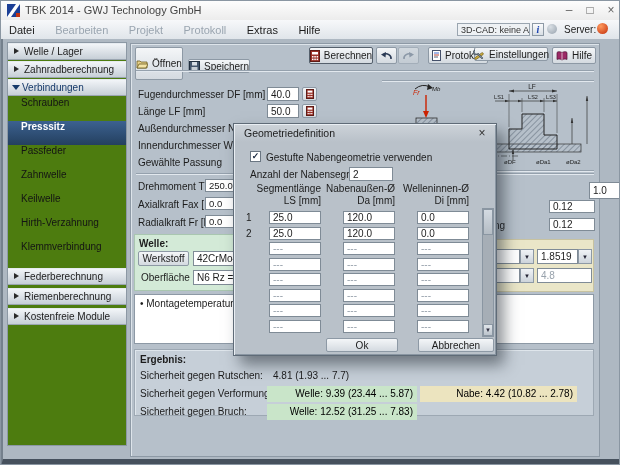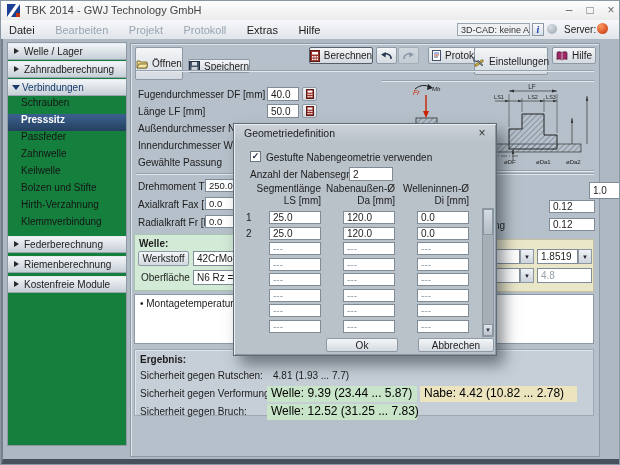--- a/index.html
+++ b/index.html
@@ -29,41 +29,41 @@
   #cadbox{position:absolute;left:456px;top:3px;width:73px;height:13px;background:#eef1f4;
           border:1px solid #9aa5b0;font-size:9px;line-height:12px;padding:0 3px;color:#333;box-sizing:border-box;white-space:nowrap;overflow:hidden;}
   #infobtn{position:absolute;left:531px;top:3px;width:12px;height:13px;background:linear-gradient(#fafbfc,#d8dee4);
            border:1px solid #8d99a5;font-family:"Liberation Serif",serif;font-weight:bold;font-style:italic;
            font-size:10px;color:#1a42b0;text-align:center;line-height:12px;box-sizing:border-box;}
   .led{position:absolute;border-radius:50%;}
   
   #appframe{position:absolute;left:0;top:38px;width:620px;height:427px;background:#aeb8c2;
             border-left:2px solid #74808c;border-right:2px solid #74808c;border-bottom:7px solid #46515d;box-sizing:border-box;}
   
-  #sidebar{position:absolute;left:4px;top:3px;width:120px;height:404px;background:#15803d;
+  #sidebar{position:absolute;left:4px;top:3px;width:120px;height:404px;background:#4d7c0f;
            border:1px solid #8c98a4;box-sizing:border-box;}
   .sbhead{position:relative;height:15px;margin:0 0 1px 0;background:linear-gradient(#f2f5f8,#c7cfd7);
           border-bottom:1px solid #9aa5b0;border-top:1px solid #e6ebf0;
           font-size:10px;line-height:15px;color:#1c1c1c;padding-left:16px;white-space:nowrap;}
   .sbhead.expanded{color:#163a6a;font-weight:normal;}
   .tri-r{position:absolute;left:6px;top:4px;width:0;height:0;border-top:3.5px solid transparent;
          border-bottom:3.5px solid transparent;border-left:5px solid #2a2a2a;}
   .tri-d{position:absolute;left:4px;top:5px;width:0;height:0;border-left:4px solid transparent;
          border-right:4px solid transparent;border-top:5px solid #163a6a;}
-  .sbitem{height:17px;font-size:10px;line-height:12px;color:#141414;padding-left:13px;white-space:nowrap;}
+  .sbitem{height:24px;font-size:10px;line-height:12px;color:#141414;padding-left:13px;white-space:nowrap;}
   .sbitem.selected{background:linear-gradient(#3c6190,#24405f);color:#fff;font-weight:bold;}
   
   #main{position:absolute;left:127px;top:4px;width:470px;height:414px;background:#b6c0ca;
         border:1px solid #8d99a5;box-shadow:inset 1px 1px 0 #dde4ea;box-sizing:border-box;}
   .ico{display:inline-block;line-height:0;}
   
   .panel-green{position:absolute;background:#d3ead7;border:1px solid #a9c6b0;box-sizing:border-box;}
   .panel-tan{position:absolute;background:#eae6c8;border:1px solid #c7c2a0;box-sizing:border-box;}
   .panel-result{position:absolute;background:#c6cfd8;border:1px solid #9da8b3;box-shadow:inset 1px 1px 0 #dfe6ec;box-sizing:border-box;}
-  .rescell{position:absolute;height:16px;font-size:12px;line-height:15px;padding:0 4px;white-space:nowrap;box-sizing:border-box;}
+  .rescell{position:absolute;height:16px;font-size:10px;line-height:15px;padding:0 4px;white-space:nowrap;box-sizing:border-box;text-align:right;}
   .rescell.green{background:#c9e5c9;}
   .rescell.tan{background:#ece4bf;}
   .msgbox{position:absolute;background:#fff;border:1px solid #8d99a5;box-sizing:border-box;
           font-size:10px;color:#1c1c1c;padding:3px 5px;}
   .arrowbtn{position:absolute;box-sizing:border-box;background:linear-gradient(#f0f3f6,#cdd4db);
             border:1px solid #8d99a5;font-size:6px;color:#223;display:flex;align-items:center;justify-content:center;}
   
   #dialog{position:absolute;left:230px;top:122px;width:264px;height:233px;background:#b9c1c9;
           border:1px solid #5f6b77;box-shadow:inset 1px 1px 0 #e9eef3,inset -1px -1px 0 #8a96a2,7px 9px 14px rgba(25,33,42,.5);
           z-index:50;box-sizing:border-box;}
@@ -133,21 +133,20 @@
 
     <div id="sidebar">
       <div class="sbhead"><span class="tri-r"></span><span>Welle / Lager</span></div>
       <div class="sbhead"><span class="tri-r"></span><span>Zahnradberechnung</span></div>
       <div class="sbhead expanded" style="padding-left:14px"><span class="tri-d"></span><span>Verbindungen</span></div>
       <div class="sbitem">Schrauben</div>
       <div class="sbitem selected">Presssitz</div>
       <div class="sbitem">Passfeder</div>
       <div class="sbitem">Zahnwelle</div>
       <div class="sbitem">Keilwelle</div>
-      <div class="sbitem">Bolzen und Stifte</div>
       <div class="sbitem">Hirth-Verzahnung</div>
       <div class="sbitem">Klemmverbindung</div>
       <div class="sbhead" style="margin-top:3px"><span class="tri-r"></span><span>Federberechnung</span></div>
       <div class="sbhead" style="margin-top:3px"><span class="tri-r"></span><span>Riemenberechnung</span></div>
       <div class="sbhead" style="margin-top:3px"><span class="tri-r"></span><span>Kostenfreie Module</span></div>
     </div>
 
     <div id="main">
 
       <div class="btn" style="left:4px;top:3px;width:48px;height:33px">
@@ -194,21 +193,21 @@
       </div>
       <div class="btn" style="left:297px;top:3px;width:60px;height:17px">
         <span class="ico"><svg width="9" height="11">
               <rect x="0.5" y="0.5" width="8" height="10" fill="#fff" stroke="#44506a"></rect>
               <line x1="2" y1="3" x2="7" y2="3" stroke="#2a5acb" stroke-width="0.9"></line>
               <line x1="2" y1="5" x2="7" y2="5" stroke="#b03020" stroke-width="0.9"></line>
               <line x1="2" y1="7" x2="6" y2="7" stroke="#44506a" stroke-width="0.9"></line>
             </svg></span>
         <span>Protokoll</span>
       </div>
-      <div class="btn" style="left:343px;top:3px;width:74px;height:28px">
+      <div class="btn" style="left:343px;top:3px;width:74px;height:14px">
         <span class="ico"><svg width="12" height="11">
               <rect x="1" y="6" width="10" height="2.2" rx="1" transform="rotate(-35 6 7)" fill="#c9a93c" stroke="#6e5a14" stroke-width="0.6"></rect>
               <path d="M2,1 a2.5,2.5 0 1 0 3,3 L10,9 L9,10 L4,5 a2.5,2.5 0 0 1 -3,-3 Z" fill="#7d8894" stroke="#3c4854" stroke-width="0.6"></path>
             </svg></span>
         <span>Einstellungen</span>
       </div>
       <div class="btn" style="left:421px;top:3px;width:44px;height:17px">
         <span class="ico"><svg width="12" height="10">
               <path d="M6,1.5 C4,0.3 1.5,0.6 1,1.5 L1,8.5 C2,7.8 4.5,7.8 6,9 C7.5,7.8 10,7.8 11,8.5 L11,1.5 C10.5,0.6 8,0.3 6,1.5 Z" fill="#9c2a66" stroke="#4e1233" stroke-width="0.7"></path>
               <line x1="6" y1="1.5" x2="6" y2="9" stroke="#e7d5de" stroke-width="0.8"></line>

